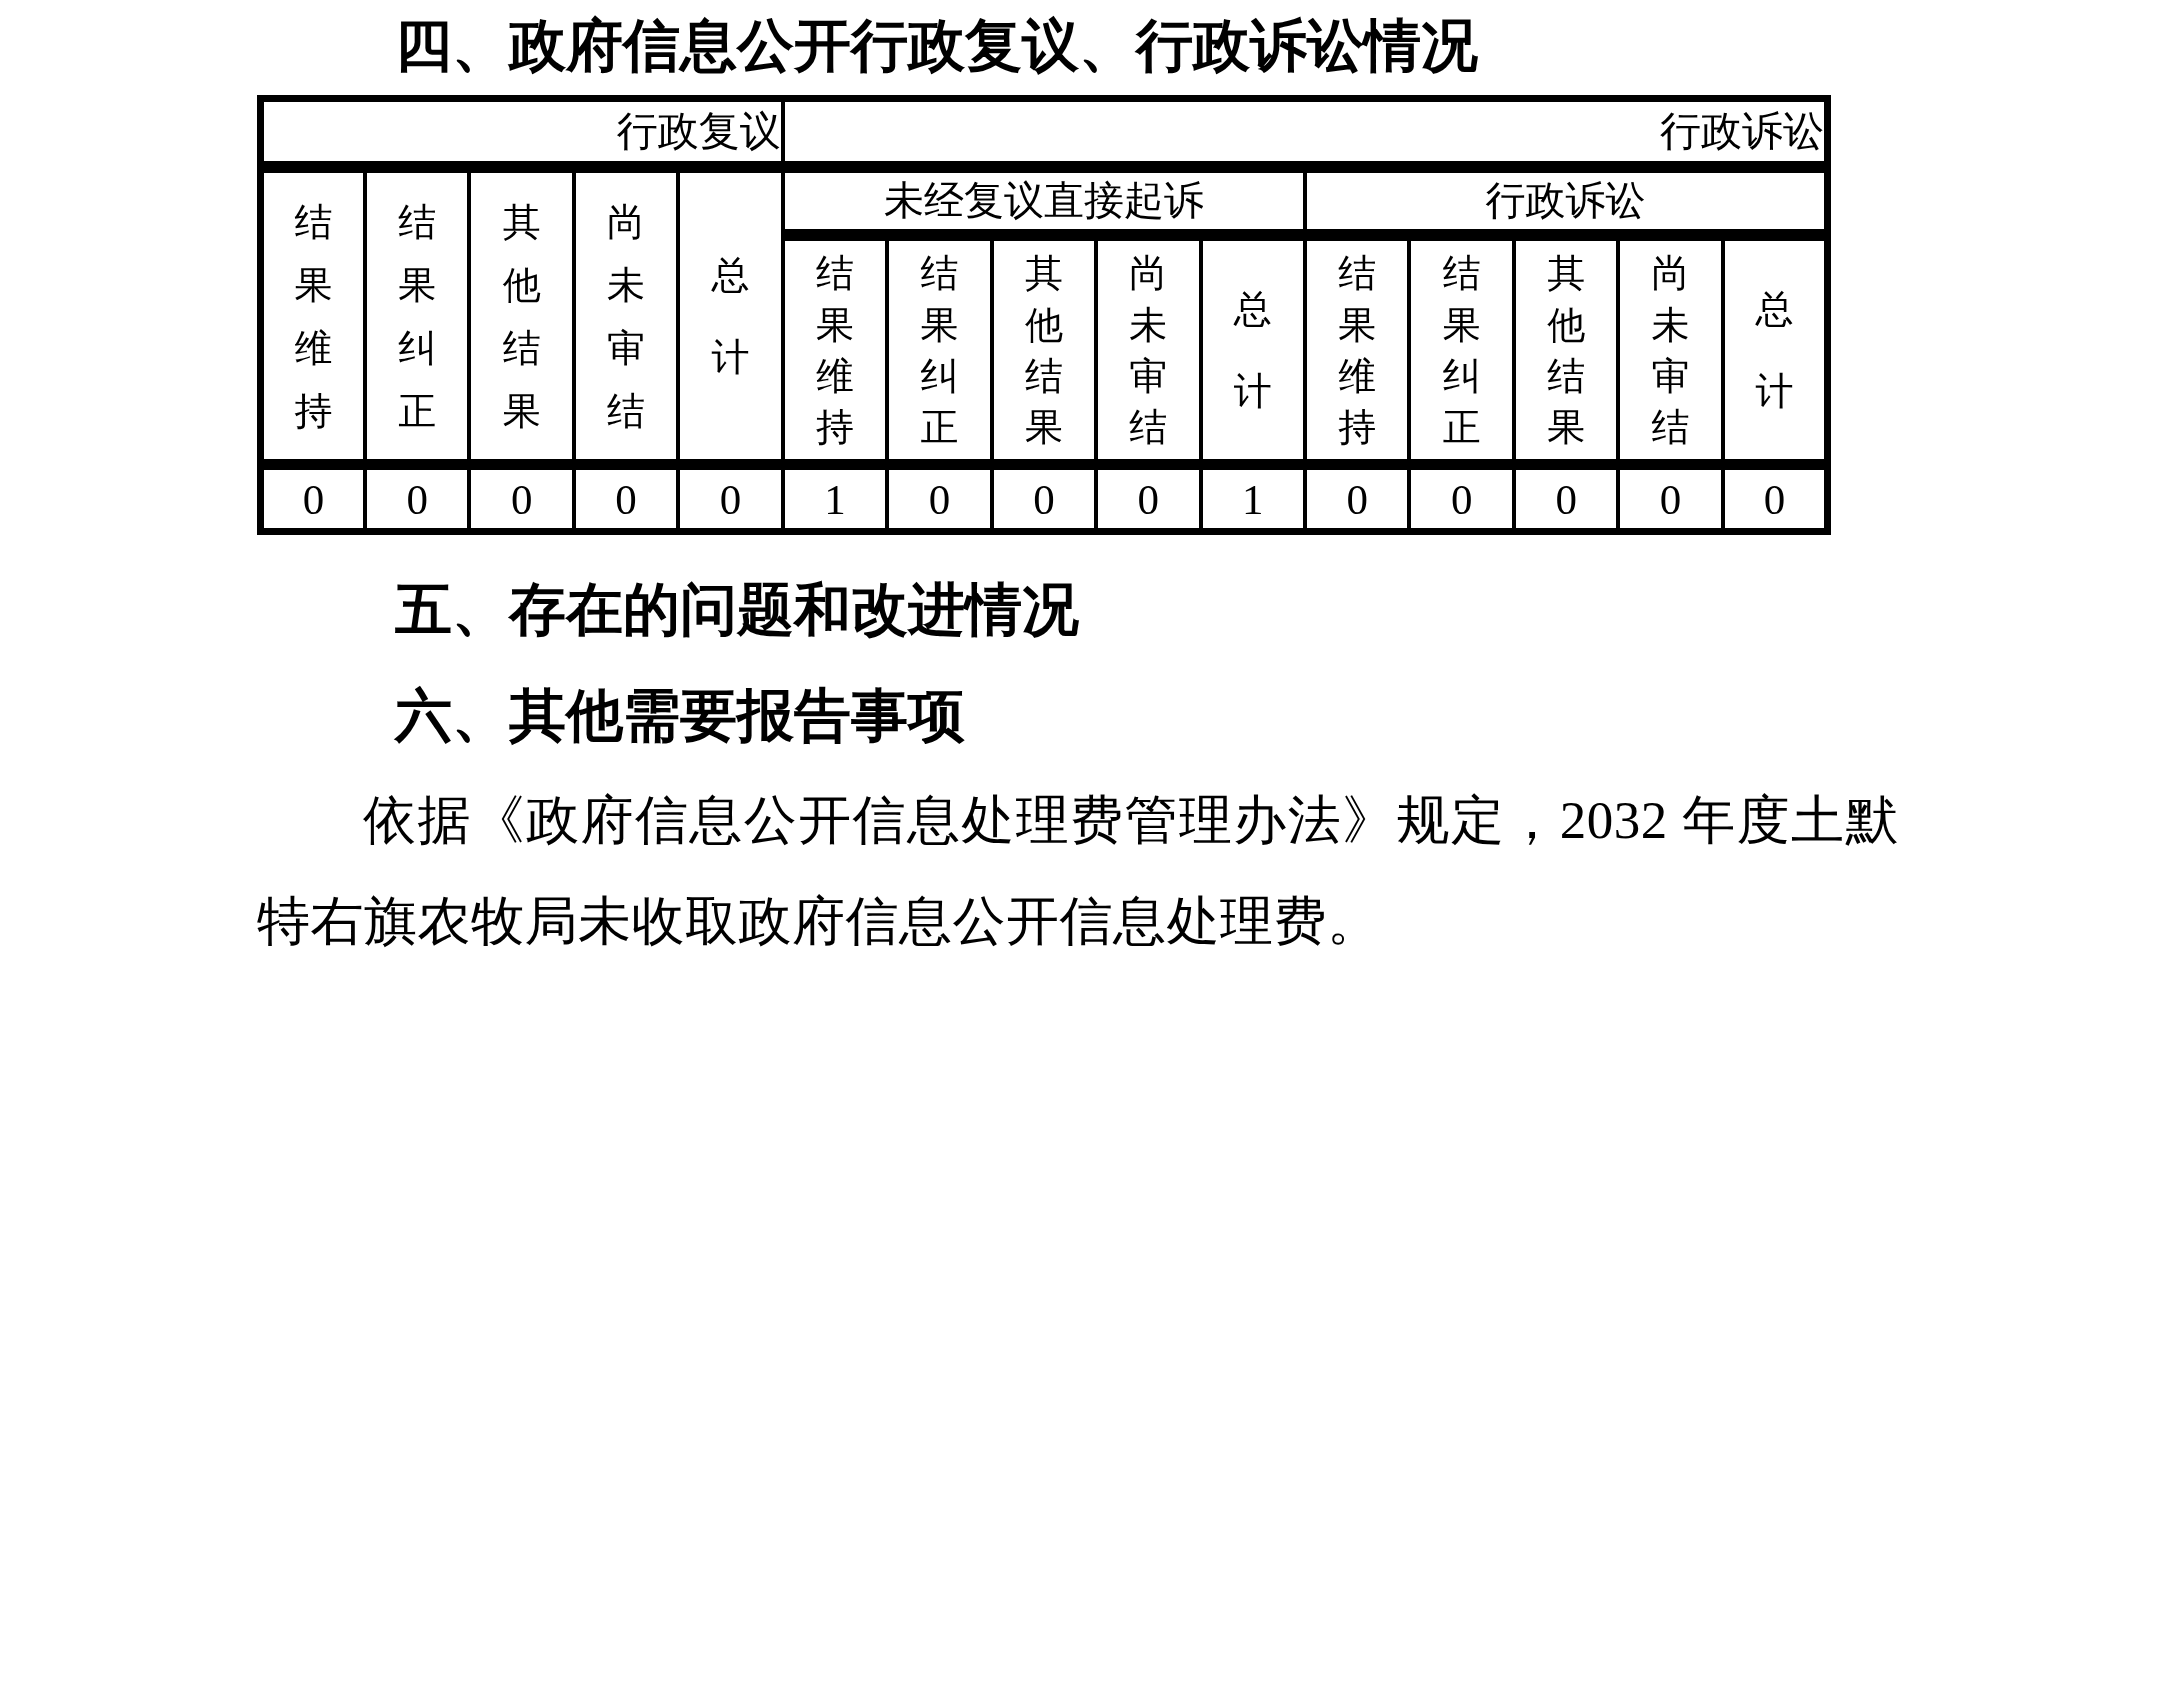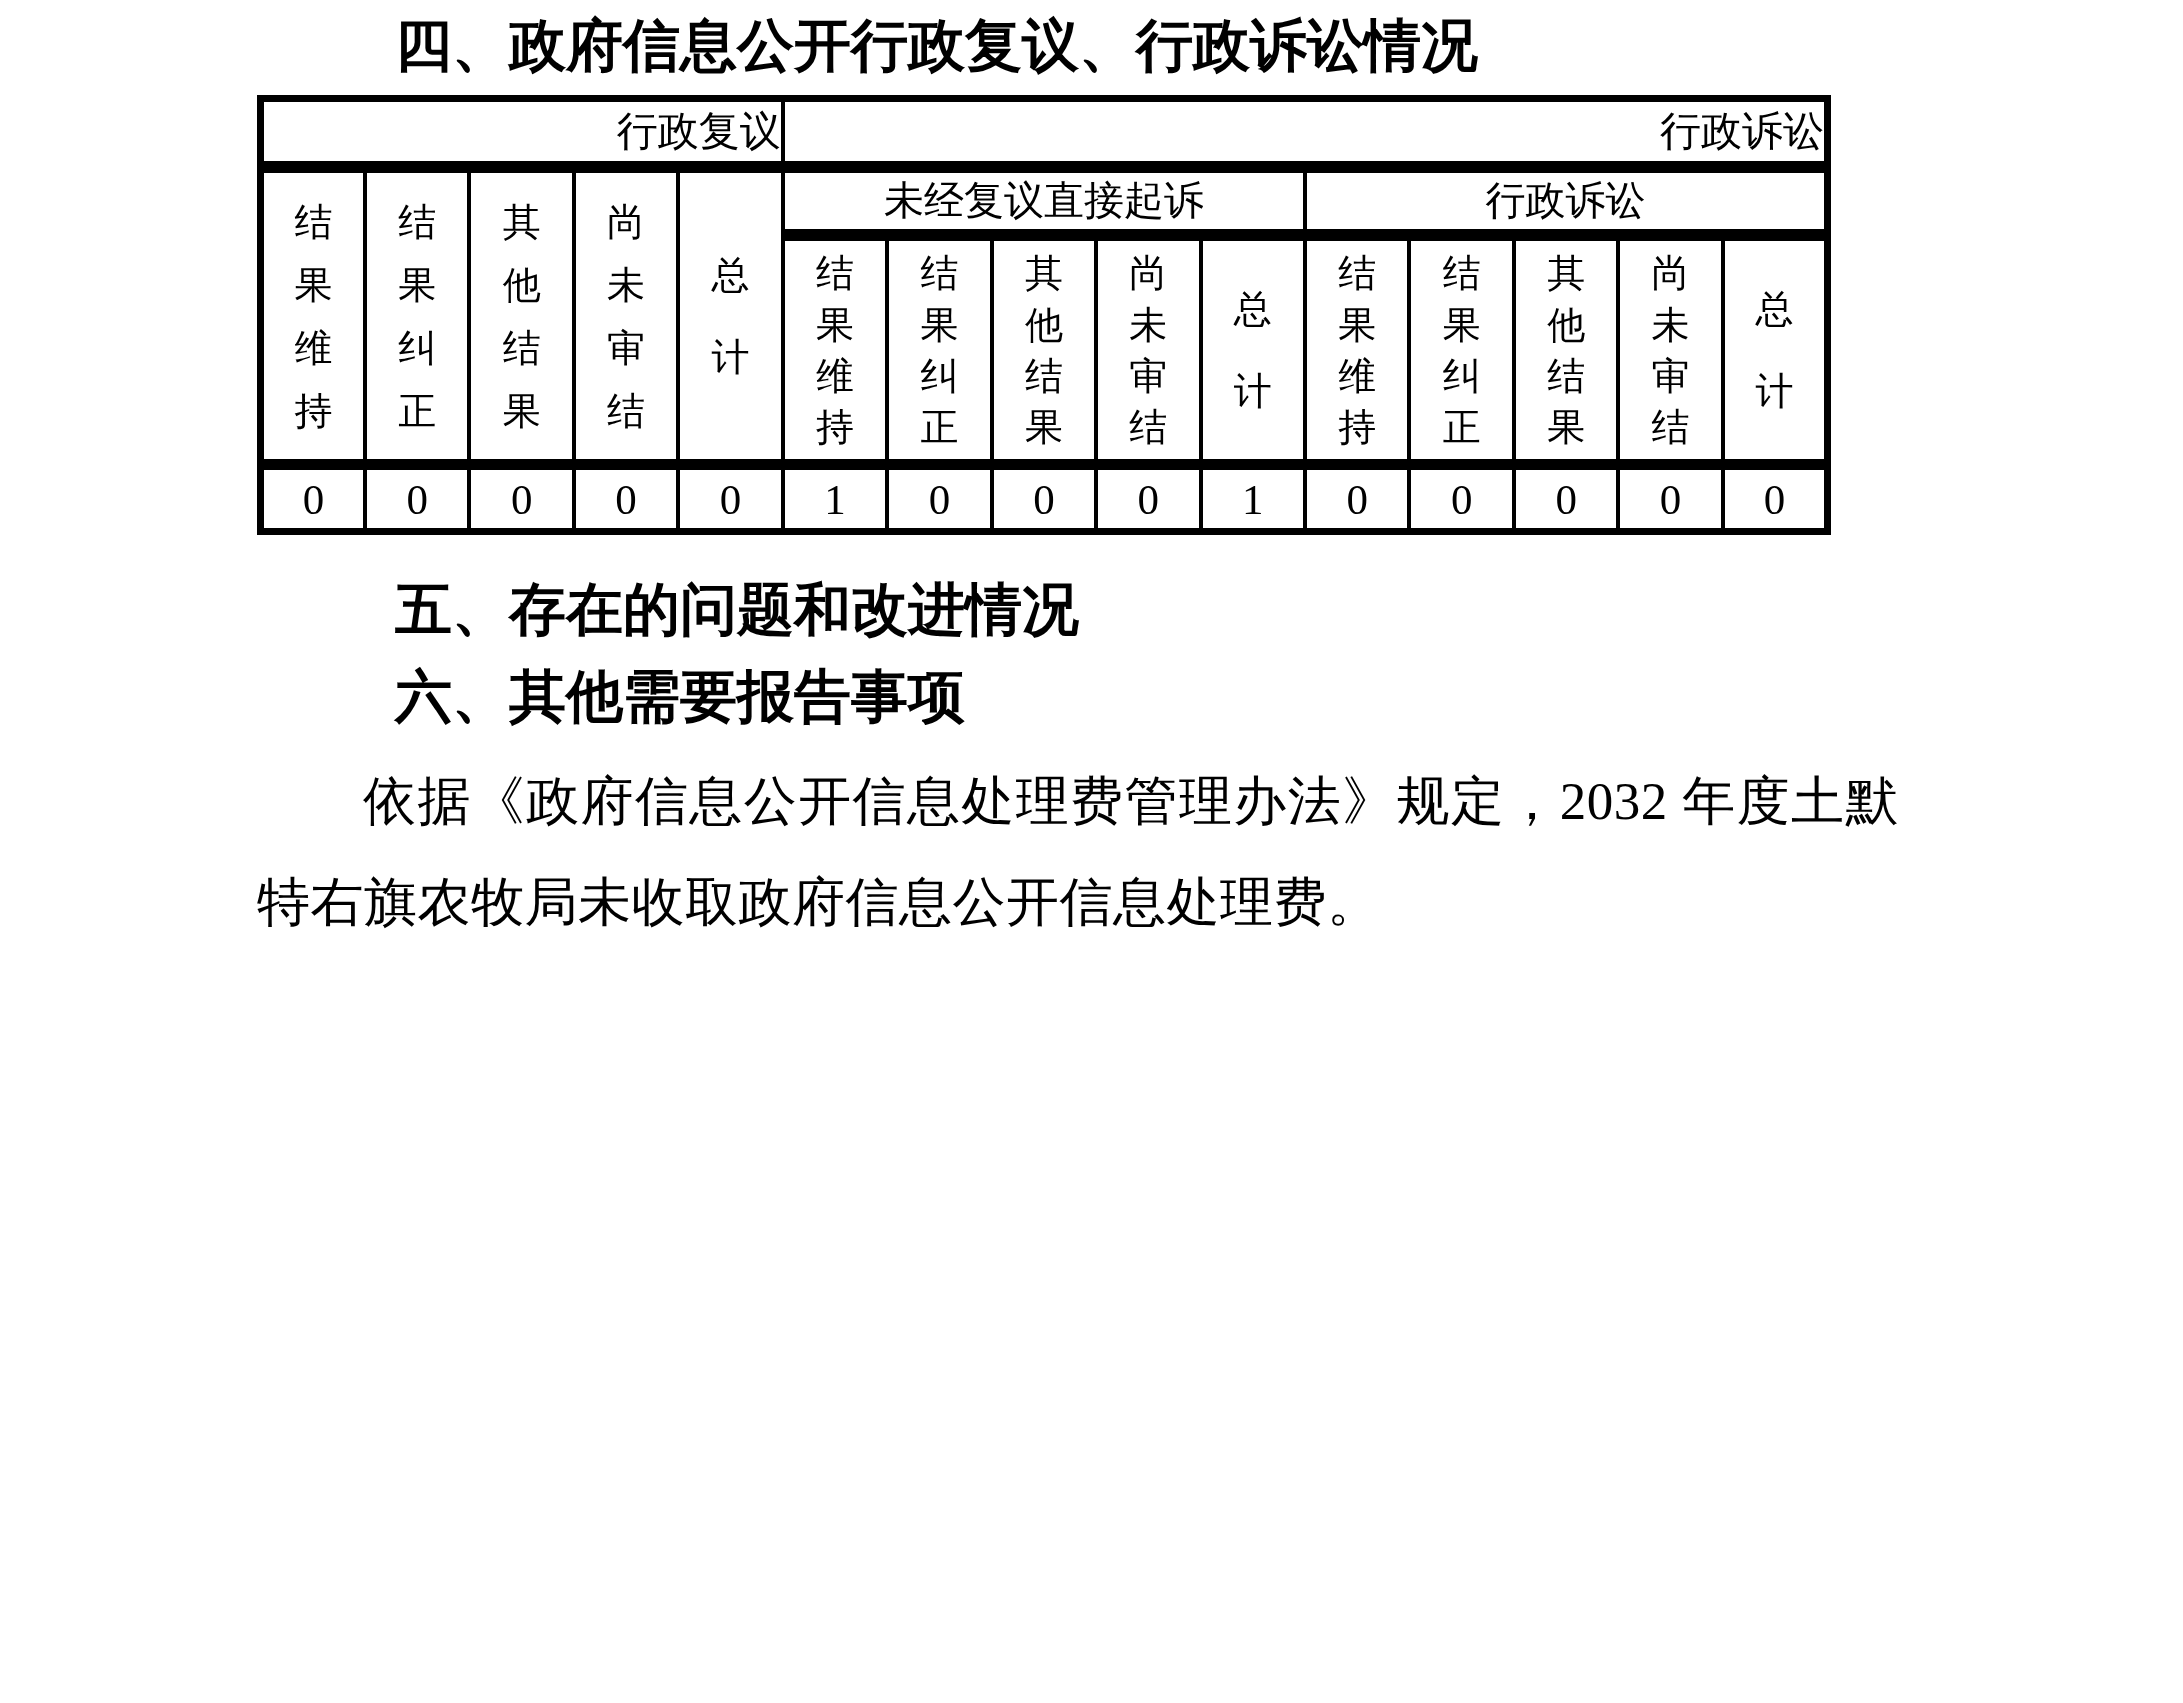--- a/index.html
+++ b/index.html
@@ -23,21 +23,21 @@
   .sec-title {
     font-family: Liberation Sans, sans-serif;
     font-weight: bold;
     font-size: 57px;
     line-height: 77px;
     margin: 0;
     padding-left: 138px;
     white-space: nowrap;
   }
   .sec-title.mid   { margin-top: 36px; }
-  .sec-title.lower { margin-top: 10px; }
+  .sec-title.lower { margin-top: 29px; }
 
   
   table.stats {
     border-collapse: collapse;
     table-layout: fixed;
     width: 1574px;
     margin-top: 11px;
     border: 7.3px solid #000;
   }
   .stats td {

